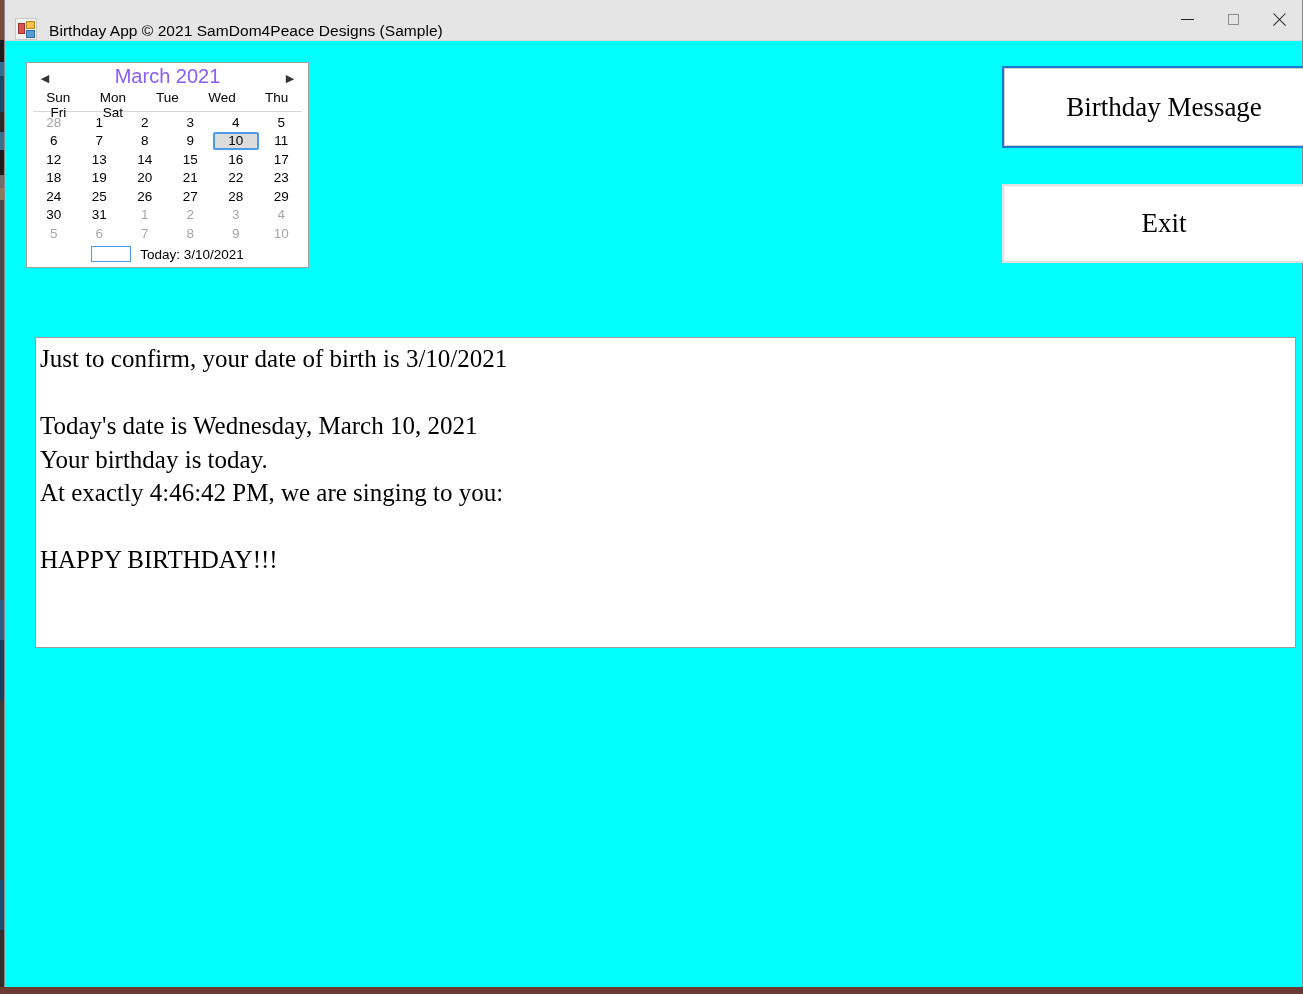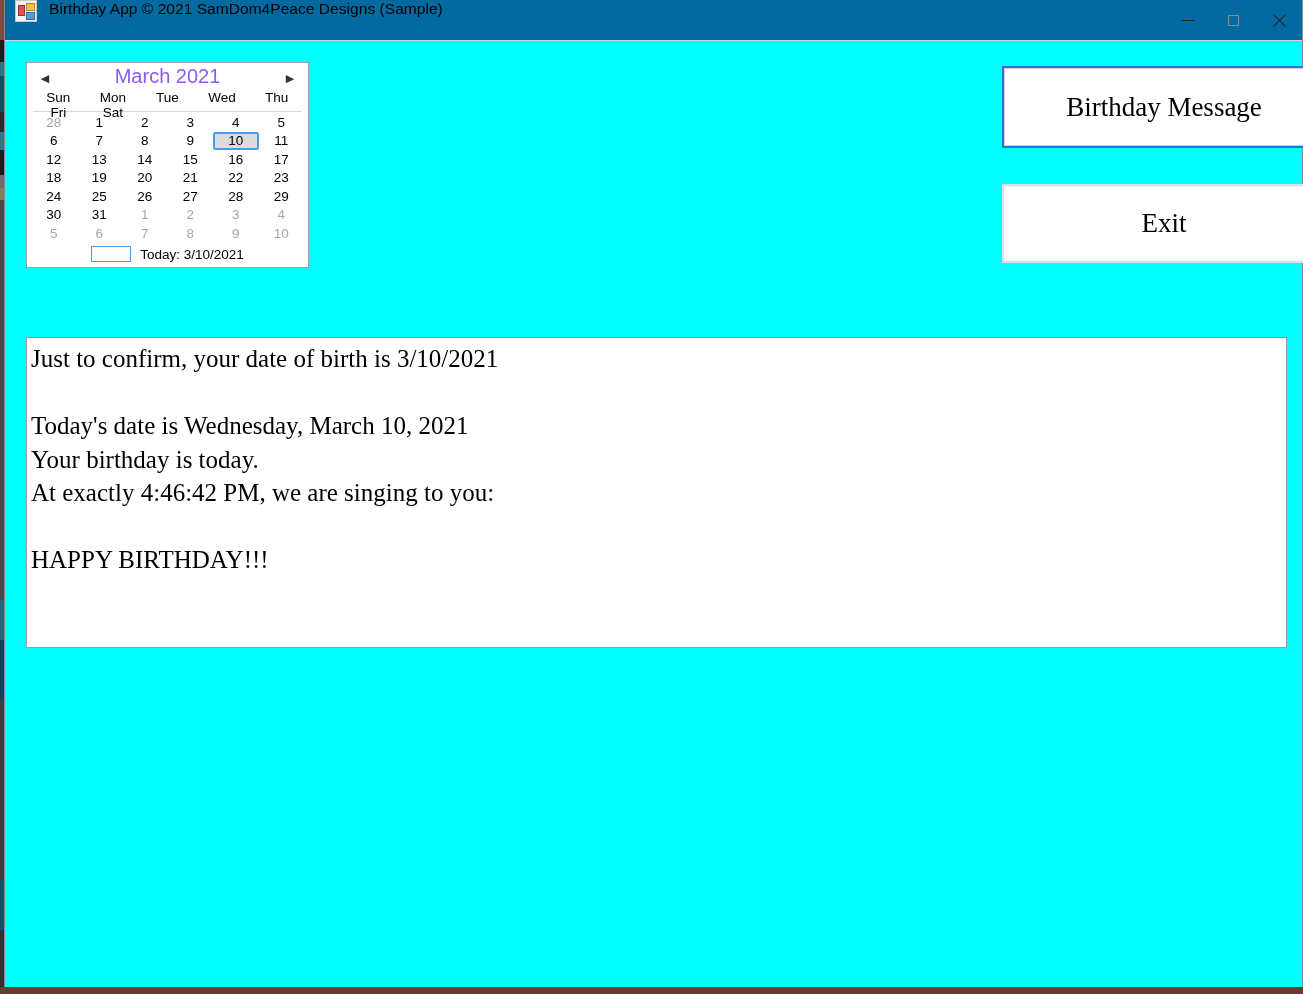--- a/index.html
+++ b/index.html
@@ -49,25 +49,25 @@
     border-top: none;
     box-sizing: border-box;
   }
 
   
   #title-bar {
     position: absolute;
     left: 0; top: 0;
     width: 100%;
     height: 41px;
-    background: #0369a1;
+    background: #e5e5e5;
     border-bottom: 1px solid #d6d6d6;
     box-sizing: border-box;
     display: flex;
-    align-items: flex-start;
+    align-items: flex-end;
   }
   #app-icon {
     width: 22px; height: 22px;
     margin-left: 10px;
     flex: 0 0 auto;
     position: relative;
     background: #f2f2f2;
     border: 1px solid #c8c8c8;
     box-sizing: border-box;
   }
@@ -262,21 +262,21 @@
   #btn-exit {
     left: 957px; top: 143px;
     width: 324px; height: 79px;
     border: 2px solid #e0e0e0;
     box-shadow: inset 0 0 0 1px #f5f5f5;
   }
 
   
   #output-box {
     position: absolute;
-    left: 21px; top: 296px;
+    left: 30px; top: 296px;
     width: 1261px;
     height: 311px;
     background: #ffffff;
     border: 1px solid #9a9a9a;
     box-sizing: border-box;
     padding: 4px 0 0 4px;
     overflow: hidden;
   }
   #output-text {
     font-family: "Liberation Serif", serif;

